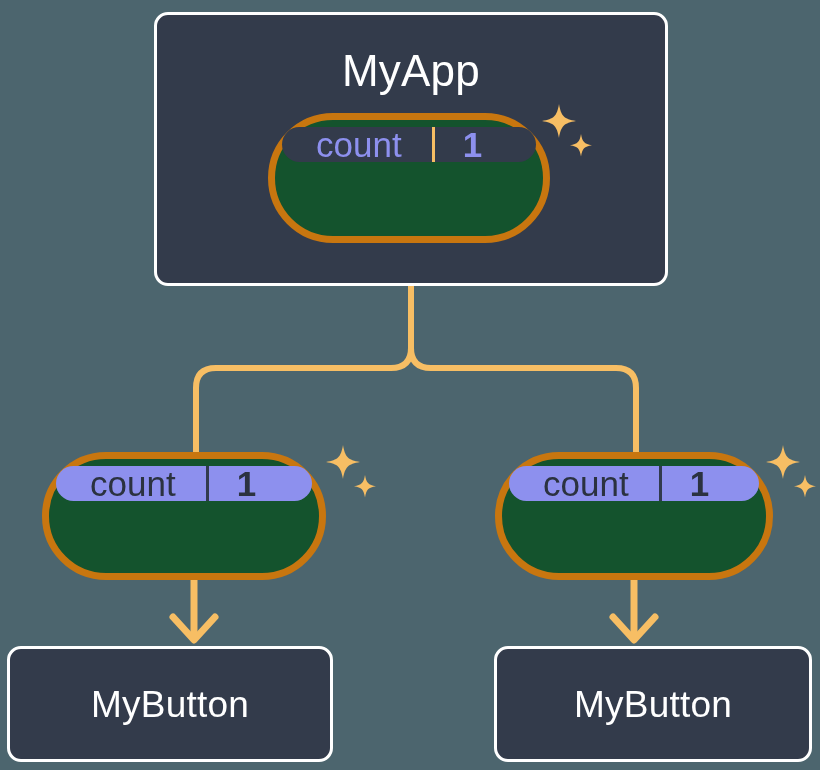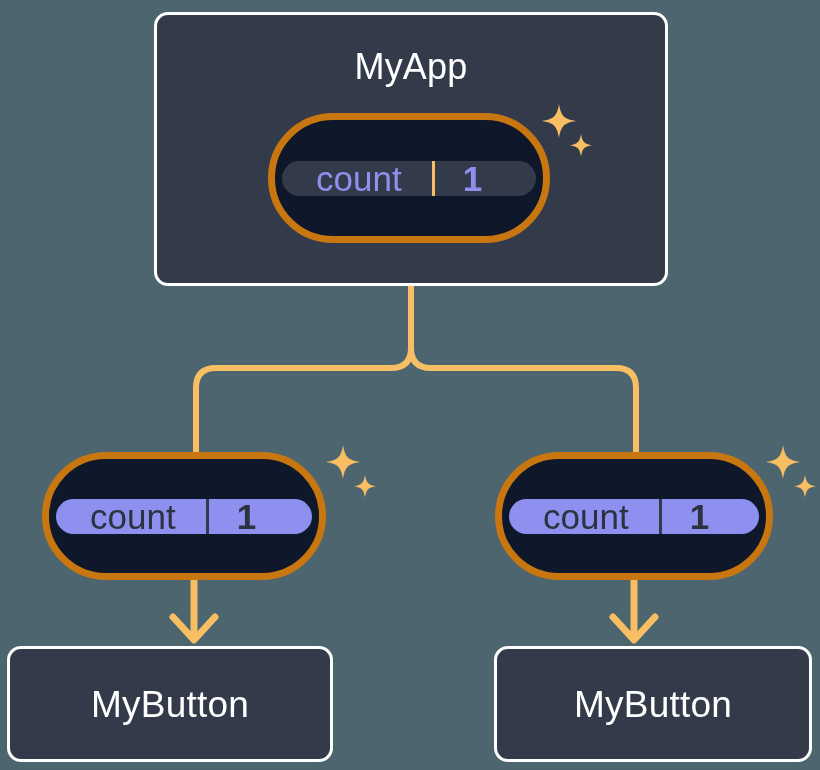--- a/index.html
+++ b/index.html
@@ -33,21 +33,21 @@
     box-sizing: border-box;
     background: #333b4b;
     border: 3px solid #ffffff;
     border-radius: 14px;
     display: flex;
     flex-direction: column;
     align-items: center;
   }
   .panel-title {
     color: #ffffff;
-    font-size: 36px;
+    font-size: 44px;
     font-weight: 400;
     letter-spacing: 0.2px;
     line-height: 1;
     white-space: nowrap;
   }
 
   #panel-myapp {
     left: 154px;
     top: 12px;
     width: 514px;
@@ -74,25 +74,25 @@
   }
 
   
   .pill-wrap {
     position: absolute;
   }
   .pill {
     position: relative;
     box-sizing: border-box;
     display: flex;
-    align-items: center;
+    align-items: flex-start;
     border-radius: 999px;
     
     border: 7px solid #c8760f;
-    background: #0f172a;
+    background: #14532d;
     padding: 7px;
     box-shadow: 0 0 0 0 transparent;
   }
   .pill-inner {
     display: flex;
     align-items: stretch;
     flex: 1 1 auto;
     border-radius: 999px;
     overflow: hidden;
   }

